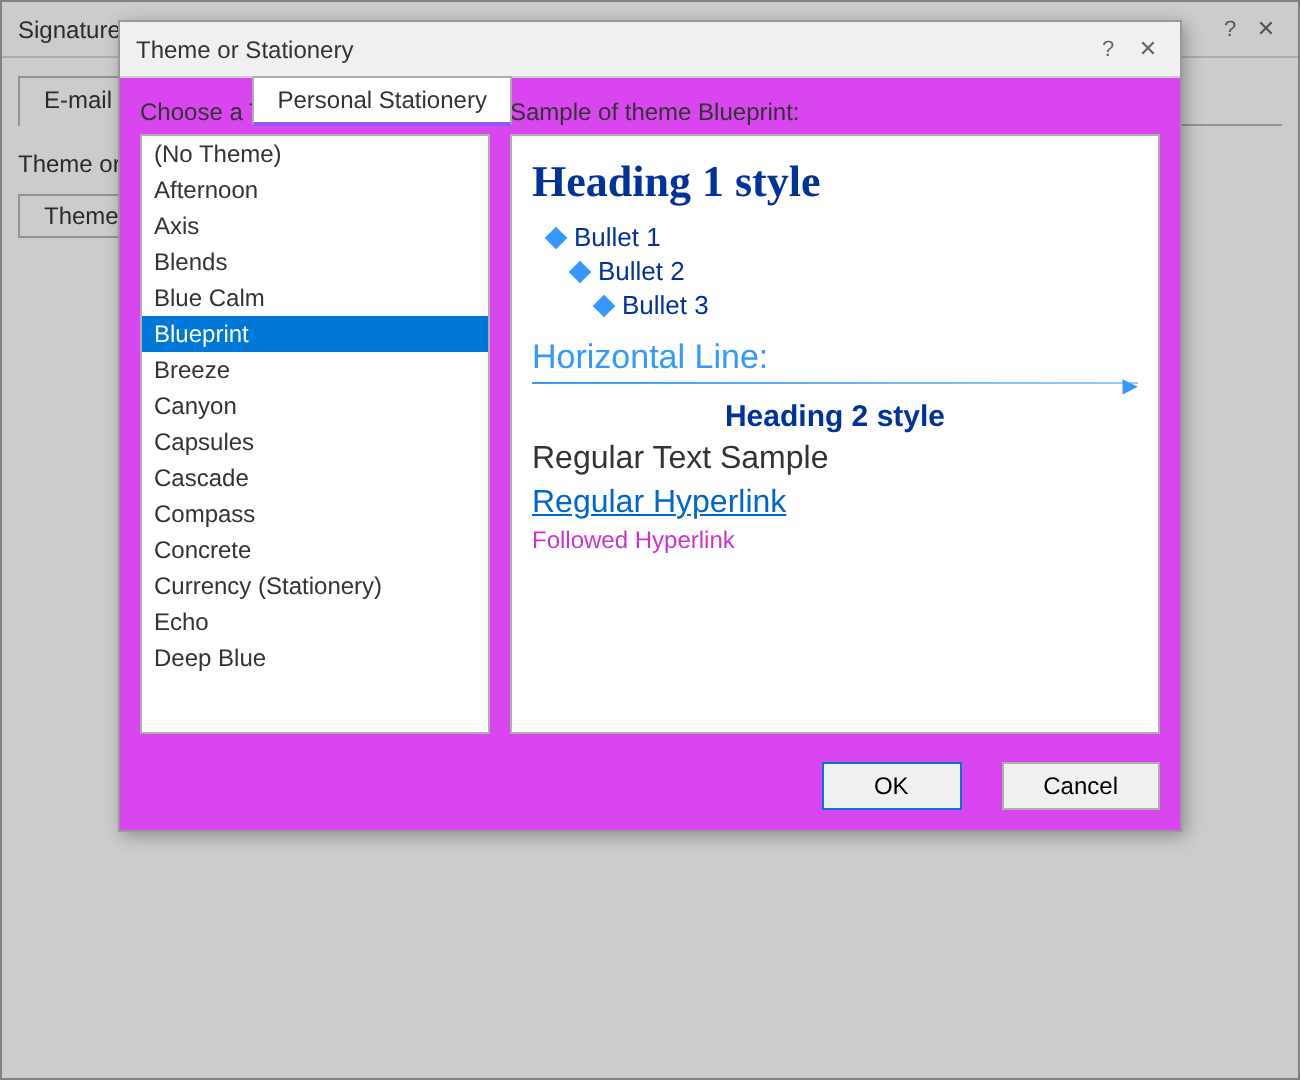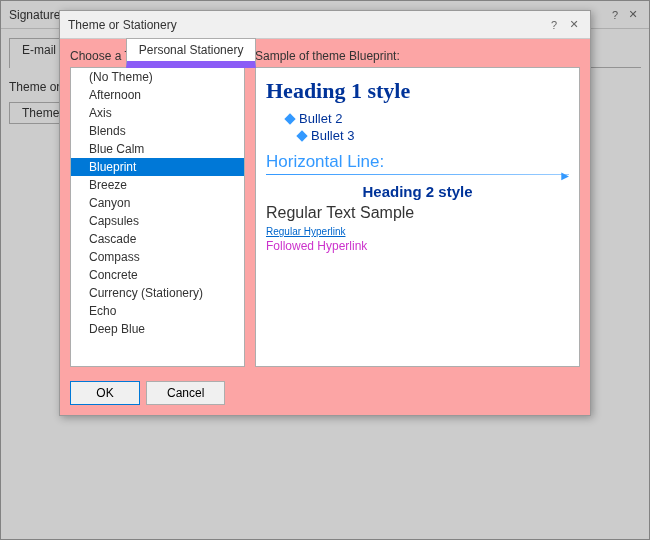--- a/index.html
+++ b/index.html
@@ -76,21 +76,21 @@
       cursor: pointer;
       font-size: 12px;
       color: #333;
       margin-right: 2px;
       position: relative;
       top: 1px;
     }
 
     .tab.active {
       background: #fff;
-      border-bottom: 7px solid #8b5cf6;
+      border-bottom: 2px solid #8b5cf6;
       z-index: 1;
     }
 
     .btn {
       padding: 3px 12px;
       border: 1px solid #adadad;
       background: #f0f0f0;
       font-size: 12px;
       cursor: pointer;
       color: #333;
@@ -105,21 +105,21 @@
       background: rgba(0,0,0,0.15);
       display: flex;
       align-items: flex-start;
       justify-content: center;
       padding-top: 10px;
     }
 
     
     .modal {
       width: 532px;
-      background: #fca5a5;
+      background: #d946ef;
       border: 1px solid #999;
       box-shadow: 2px 2px 8px rgba(0,0,0,0.3);
       display: flex;
       flex-direction: column;
     }
 
     .modal-titlebar {
       background: #f0f0f0;
       height: 28px;
       display: flex;
@@ -167,21 +167,21 @@
 
     .theme-listbox {
       border: 1px solid #adadad;
       background: #fff;
       height: 300px;
       overflow-y: scroll;
       overflow-x: hidden;
     }
 
     .theme-item {
-      padding: 2px 18px;
+      padding: 2px 6px;
       font-size: 12px;
       color: #333;
       cursor: pointer;
       white-space: nowrap;
     }
 
     .theme-item.selected {
       background: #0078d7;
       color: #fff;
     }
@@ -274,21 +274,21 @@
       text-align: center;
     }
 
     .preview-regular {
       font-size: 16px;
       color: #333;
       margin-bottom: 4px;
     }
 
     .preview-hyperlink {
-      font-size: 10px;
+      font-size: 16px;
       color: #0066cc;
       text-decoration: underline;
       margin-bottom: 2px;
       cursor: pointer;
     }
 
     .preview-followed-link {
       font-size: 12px;
       color: #cc33cc;
       cursor: pointer;
@@ -311,21 +311,22 @@
     }
 
     .checkbox-row input[type="checkbox"] {
       width: 13px;
       height: 13px;
     }
 
     
     .modal-footer {
       display: flex;
-      gap: 6px;
+      justify-content: flex-end;
+      gap: 20px;
       padding-top: 4px;
     }
 
     .footer-btn {
       padding: 4px 20px;
       border: 1px solid #adadad;
       background: #f0f0f0;
       font-size: 12px;
       cursor: pointer;
       min-width: 70px;
@@ -432,20 +433,21 @@
                   <div class="theme-item">Echo</div>
                   <div class="theme-item">Deep Blue</div>
                 </div>
             </div>
 
             <div class="preview-panel">
               <div class="preview-label">Sample of theme Blueprint:</div>
               <div class="preview-box">
                 <div class="preview-h1">Heading 1 style</div>
                 <ul class="preview-bullet-list" id="preview-bullets">
+                    <li><span class="bullet-diamond"></span>Bullet 1</li>
                     <li style="margin-left: 12px;"><span class="bullet-diamond"></span>Bullet 2</li>
                     <li style="margin-left: 24px;"><span class="bullet-diamond"></span>Bullet 3</li>
                   </ul>
                 <div class="preview-hr-section">
                   <div class="preview-hr-label">Horizontal Line:</div>
                   <div class="preview-hr-line">
                     <span class="preview-hr-arrow">▶</span>
                   </div>
                 </div>
                 <div class="preview-h2">Heading 2 style</div>

